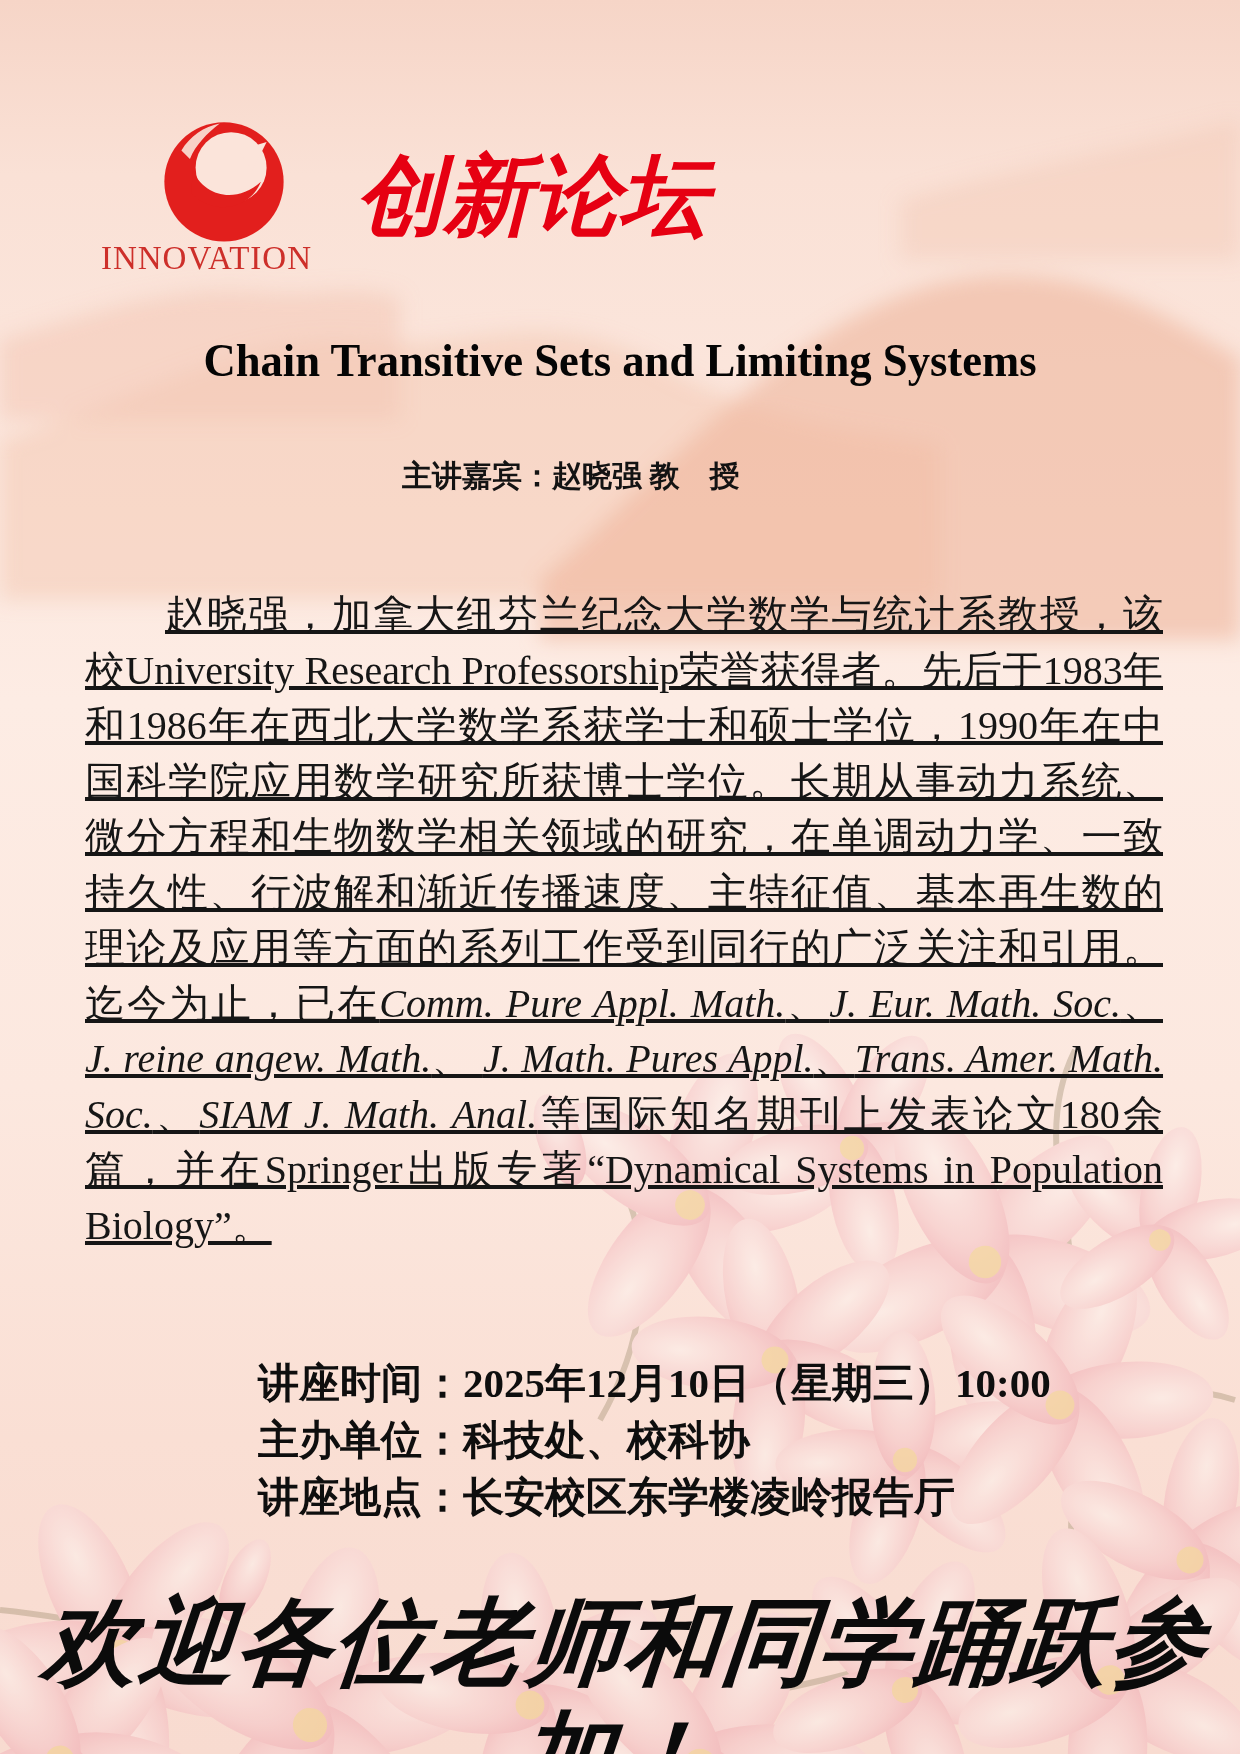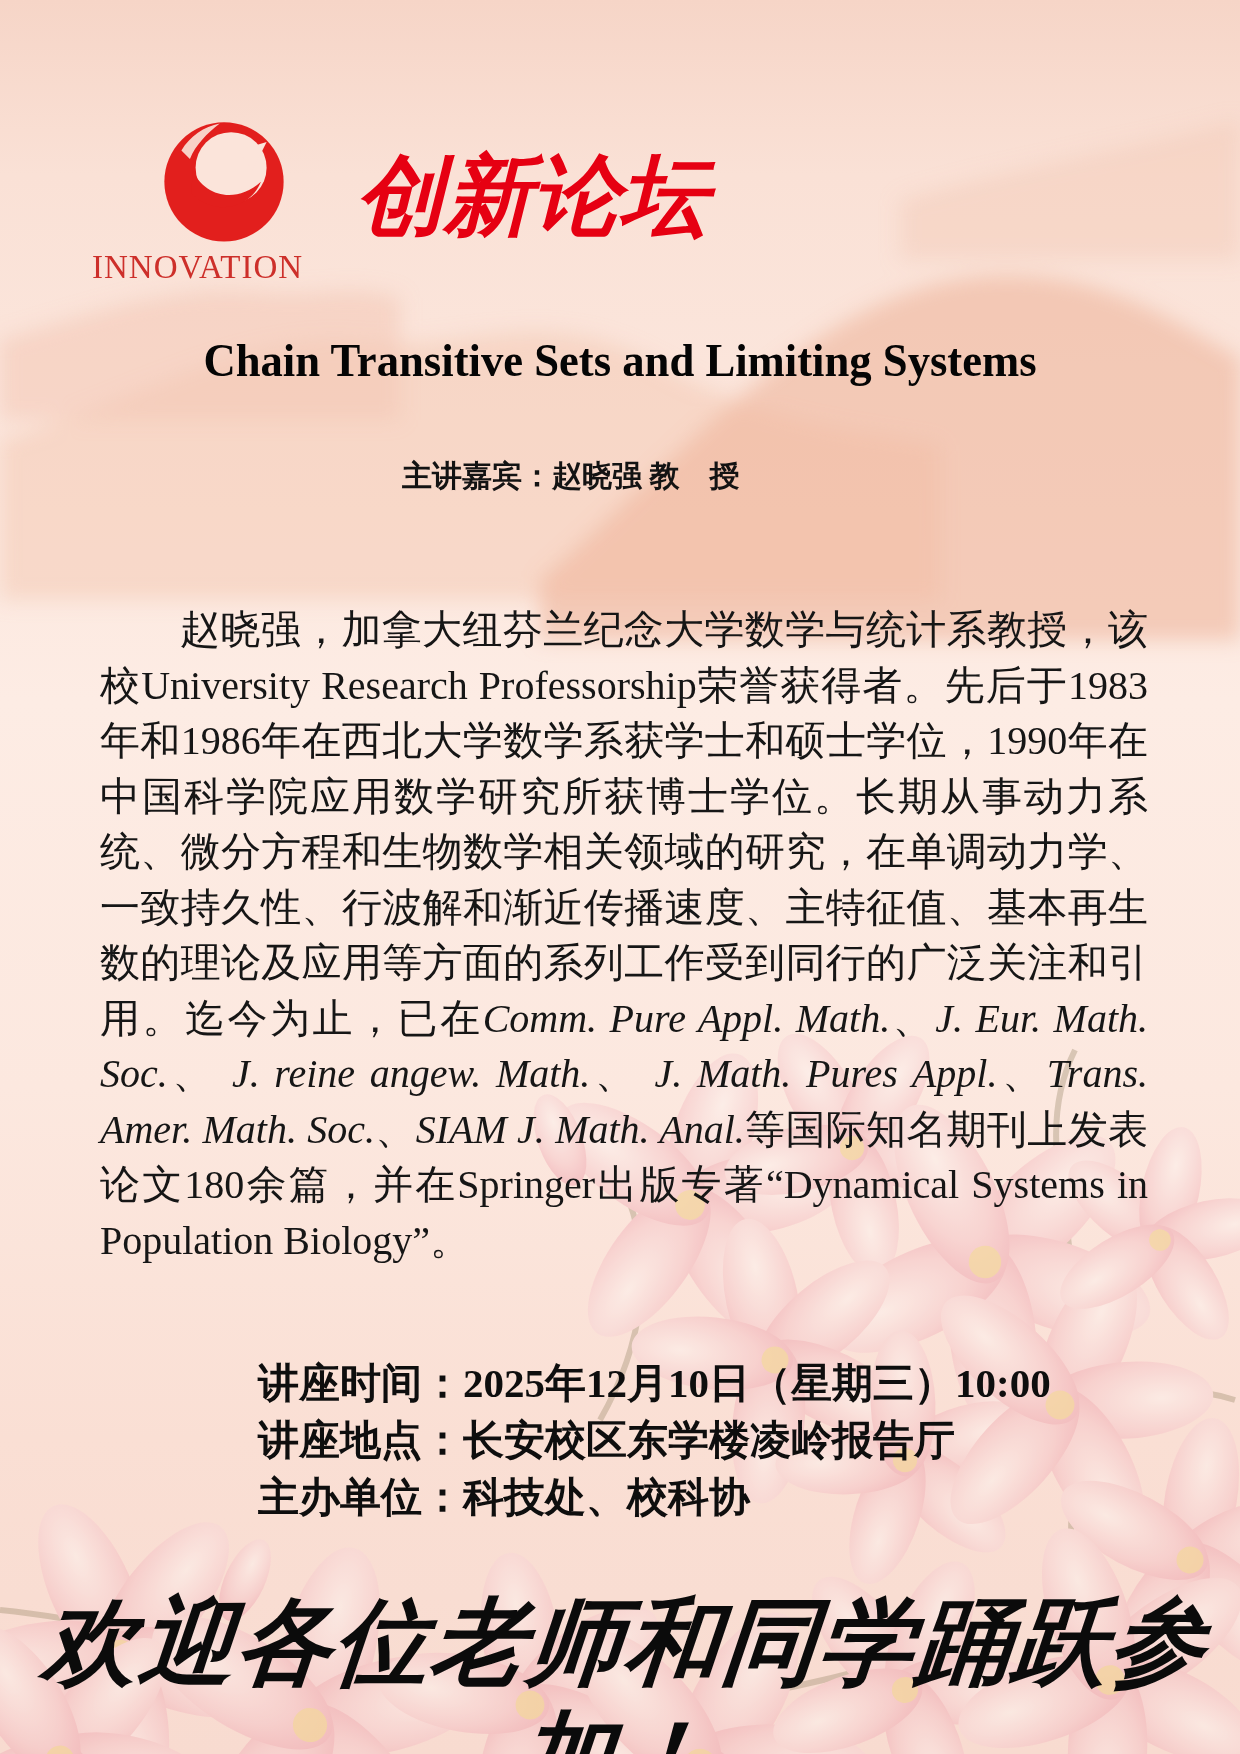--- a/index.html
+++ b/index.html
@@ -5,37 +5,37 @@
   html,body { margin:0; padding:0; background:#e9e0dc; }
   #page {
     position:relative; width:1240px; height:1754px; overflow:hidden;
     background:linear-gradient(180deg,#f6d5c7 0%, #fae1d6 10%, #fdece4 40%, #fce8df 62%, #fadfd4 82%, #f8dbd0 100%);
     font-family:"Liberation Serif", serif; color:#161616;
   }
   .bg-art { position:absolute; left:0; top:0; width:1240px; height:1754px; }
 
   
   .logo-swirl { position:absolute; left:138px; top:108px; width:172px; height:142px; }
-  .logo-word  { position:absolute; left:92px; top:249px; width:220px; text-align:left;
+  .logo-word  { position:absolute; left:92px; top:240px; width:220px; text-align:right;
                 color:#cd2f2a; font-size:33px; letter-spacing:1px; }
   .forum-title { position:absolute; left:356px; top:152px; color:#e60012;
                  font-size:88px; font-weight:bold; line-height:1;
                  font-family:"Liberation Sans", sans-serif;font-style:italic; }
   .lecture-no  { position:absolute; left:752px; top:190px; color:#e60012;
                  font-size:54px; font-weight:600; line-height:1; letter-spacing:1px; }
 
   .en-title { position:absolute; left:0; width:1240px; top:333px; text-align:center;
               font-size:47px; font-weight:bold; color:#050505; transform:scaleX(0.95); }
 
   .speakers { position:absolute; left:402px; top:450px; font-size:30px; font-weight:600;
               line-height:52px; color:#131313; }
 
   .bio { position:absolute; left:84px; top:586px; width:1080px; font-size:40px;
          line-height:55.5px; text-align:justify; color:#161616; }
-  .bio p { margin:16px; text-indent:2em; }
+  .bio p { margin:1px; text-indent:2em;text-decoration:underline; }
   .bio .it { font-style:italic; }
 
   .details { position:absolute; left:258px; top:1355px; font-size:41px; font-weight:bold;
              line-height:57px; color:#0e0e0e; }
   .details .line { white-space:nowrap; }
 
   .welcome { position:absolute; left:0; width:1240px; top:1586px; text-align:center;
              font-size:95px; font-weight:bold; font-style:italic; color:#0b0b0b;
              transform:skewX(-5deg); letter-spacing:2px; line-height:1.2; }
 </style>
@@ -115,19 +115,19 @@
   <div class="speakers">
     <div class="line"><span>主讲嘉宾：</span><span>赵晓强 教　授</span></div>
   </div>
 
   <div class="bio">
     <p><span>赵晓强，加拿大纽芬兰纪念大学数学与统计系教授，该校University Research Professorship荣誉获得者。先后于1983年和1986年在西北大学数学系获学士和硕士学位，1990年在中国科学院应用数学研究所获博士学位。长期从事动力系统、微分方程和生物数学相关领域的研究，在单调动力学、一致持久性、行波解和渐近传播速度、主特征值、基本再生数的理论及应用等方面的系列工作受到同行的广泛关注和引用。迄今为止，已在</span><span class="it">Comm. Pure Appl. Math.</span><span>、</span><span class="it">J. Eur. Math. Soc.</span><span>、 </span><span class="it">J. reine angew. Math.</span><span>、 </span><span class="it">J. Math. Pures Appl.</span><span>、</span><span class="it">Trans. Amer. Math. Soc.</span><span>、</span><span class="it">SIAM J. Math. Anal.</span><span>等国际知名期刊上发表论文180余篇，并在Springer出版专著“Dynamical Systems in Population Biology”。</span></p>
   </div>
 
   <div class="details">
     <div class="line"><span>讲座时间：</span><span>2025年12月10日（星期三）10:00</span></div>
+    <div class="line"><span>主办单位：</span><span>科技处、校科协</span></div>
     <div class="line"><span>讲座地点：</span><span>长安校区东学楼凌岭报告厅</span></div>
-    <div class="line"><span>主办单位：</span><span>科技处、校科协</span></div>
   </div>
 
   <div class="welcome">欢迎各位老师和同学踊跃参加！</div>
 
 </div>
 
 </body></html>

